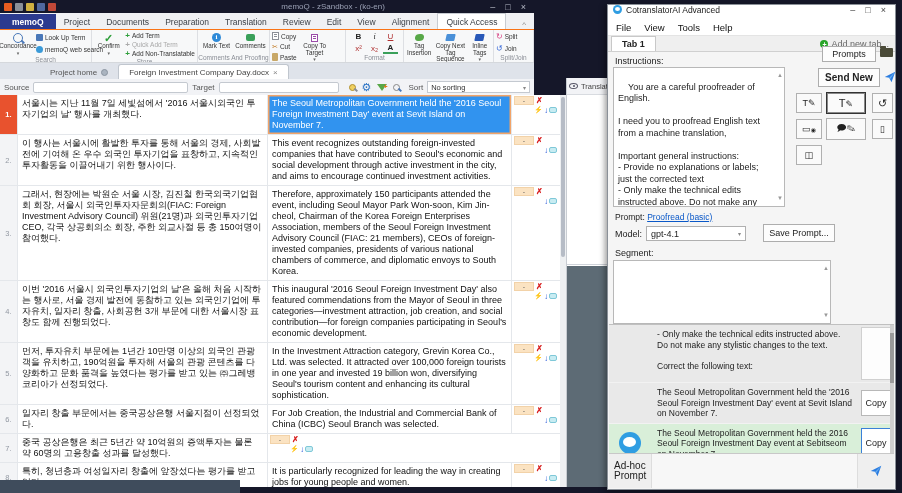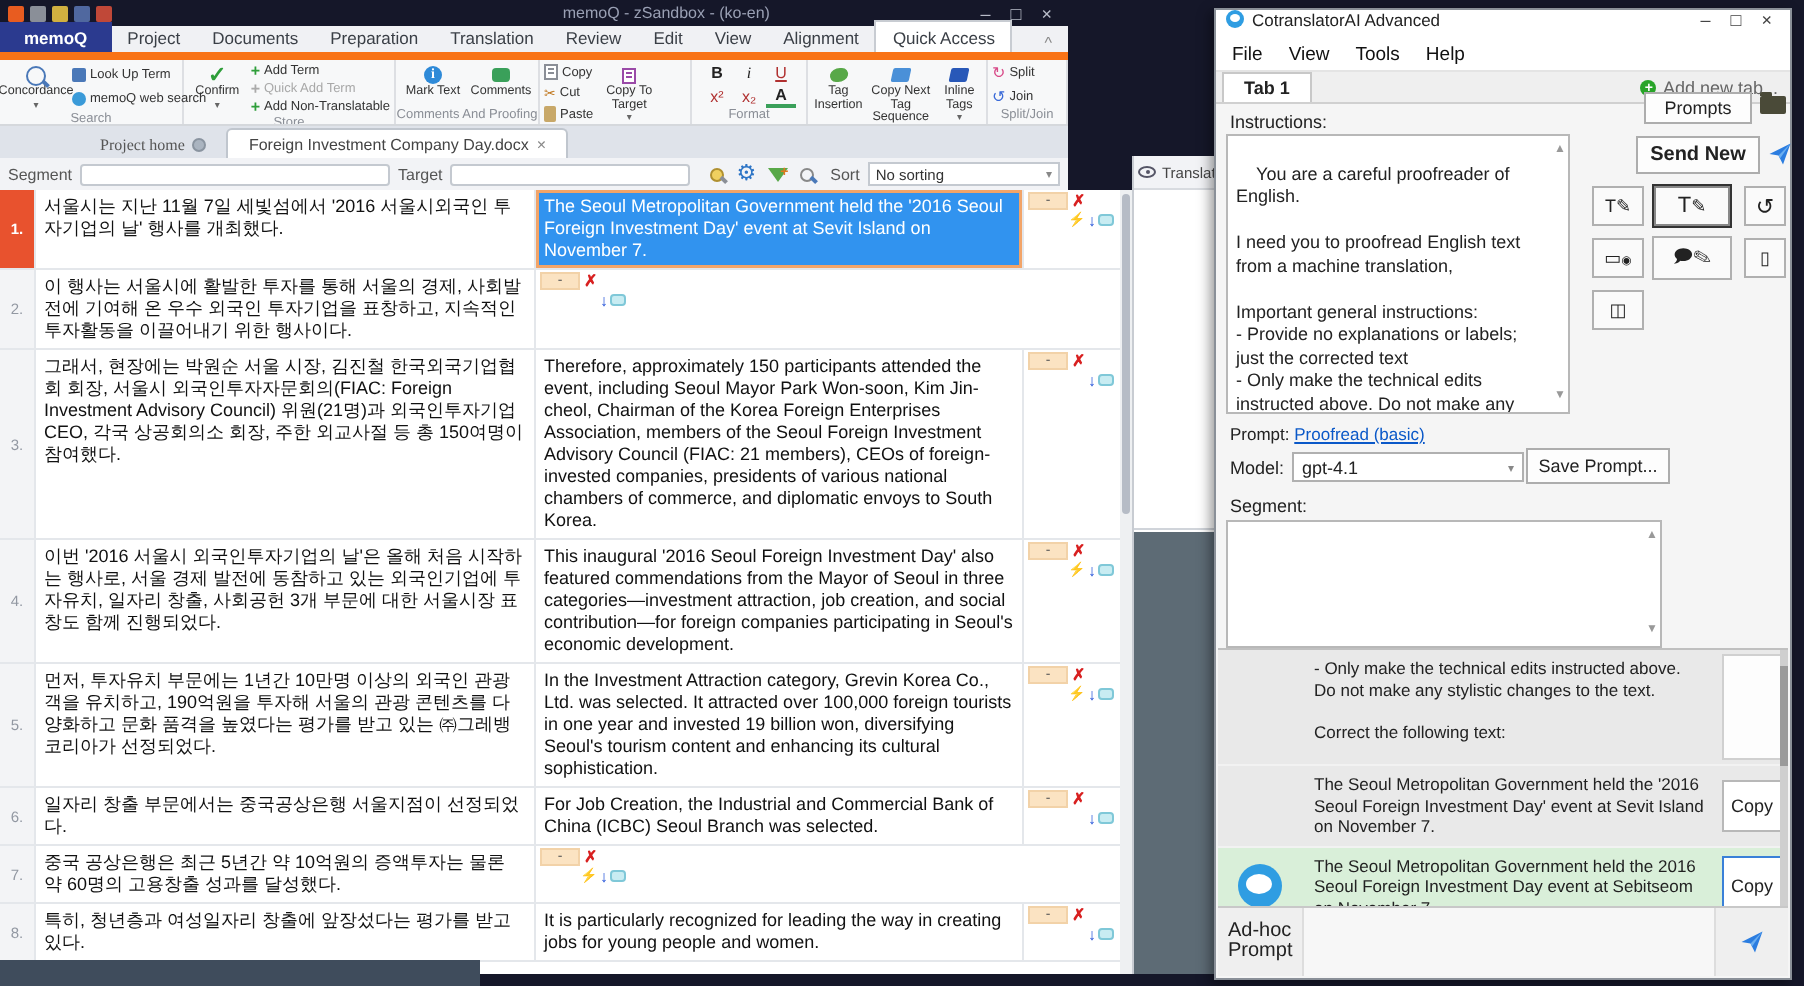--- a/index.html
+++ b/index.html
@@ -8,21 +8,21 @@
 
   
   .mq { position:absolute; left:0; top:0; width:534px; height:487px; background:#f7f8f9; }
   .mq-titlebar { height:13px; background:#151729; display:flex; align-items:center; padding:0 4px; }
   .qat { display:flex; gap:3px; align-items:center; }
   .qat span { width:8px; height:8px; border-radius:1px; display:inline-block; }
   .mq-title { flex:1; text-align:center; font-size:8px; color:#9aa0b4; padding-left:120px; }
   .winctl { display:flex; gap:10px; color:#b8bcc8; font-size:9px; padding-right:4px; }
   .winctl span { cursor:default; }
 
-  .mq-tabs { height:17px; background:#f0f1f4; display:flex; align-items:flex-end; font-size:8.5px; color:#3a3f46; border-bottom:4px solid #f97316; }
+  .mq-tabs { height:17px; background:#f0f1f4; display:flex; align-items:flex-end; font-size:8.5px; color:#3a3f46; border-bottom:1px solid #f97316; }
   .mq-tab { padding:3px 8px 2px; white-space:nowrap; }
   .mq-tab.brand { background:#2b3a8f; color:#fff; font-weight:bold; padding:3px 12px 2px; }
   .mq-tab.active { background:#fff; border:1px solid #c8ccd2; border-bottom:none; }
   .mq-collapse { margin-left:auto; color:#888; font-size:8px; padding:0 8px; }
 
   .ribbon { height:33px; display:flex; background:#f7f8f9; border-bottom:1px solid #d5d8dc; overflow:hidden; }
   .rg { border-right:1px solid #dddfe3; display:flex; flex-direction:column; flex:none; }
   .rg-body { flex:1; display:flex; align-items:stretch; padding:1px 2px 0; gap:2px; }
   .rg-title { font-size:6.5px; color:#8a8e96; text-align:center; line-height:8px; }
   .rbig { width:32px; display:flex; flex-direction:column; align-items:center; justify-content:flex-start; font-size:6.3px; line-height:6.5px; text-align:center; color:#333; padding-top:1px; }
@@ -46,21 +46,21 @@
   .bubble::after { content:""; position:absolute; left:2px; bottom:-2px; border:2px solid transparent; border-top-color:#3aa05a; }
   .tagp { width:9px; height:7px; background:#4a90d8; transform:skewX(-12deg); display:inline-block; border-radius:1px; }
   .tagp.green { background:#58a848; border-radius:50% 4px 50% 4px; }
   .docic { width:7px; height:8px; background:#fff; border:1px solid #8a8e96; display:inline-block; position:relative; }
   .docic::after { content:""; position:absolute; left:1px; top:1px; width:3px; height:1px; background:#8a8e96; box-shadow:0 2px 0 #8a8e96; }
   .docic.purple { border-color:#9a4aa8; }
   .docic.purple::after { background:#9a4aa8; box-shadow:0 2px 0 #9a4aa8; }
 
   .doctabs { height:16px; background:#dfe3ea; display:flex; align-items:flex-end; padding-left:40px; font-size:8px; color:#444; }
   .dtab { padding:3px 10px 2px; display:flex; gap:4px; align-items:center; border-radius:3px 3px 0 0; }
-  .dtab.home { color:#555;font-family:Liberation Serif, serif; }
+  .dtab.home { color:#555; }
   .dtab.home .orb { width:7px; height:7px; border-radius:50%; background:#aab4c0; border:1px solid #8a94a0; }
   .dtab.active { background:#fff; border:1px solid #c0c6ce; border-bottom:none; }
   .dtab .x { color:#888; font-size:8px; }
 
   .filterbar { height:17px; background:#f2f3f6; border-bottom:1px solid #d8dbe0; display:flex; align-items:center; font-size:8px; color:#555; padding:0 4px; gap:4px; }
   .finput { height:11px; background:#fff; border:1px solid #c4c9d0; border-radius:2px; flex:none; }
   .fi-src { width:155px; } .fi-tgt { width:120px; }
   .fb-icons { display:flex; align-items:center; gap:6px; margin-left:6px; }
   .gear { color:#2e75c6; font-size:11px; line-height:10px; }
   .funnel { width:0; height:0; border-left:5px solid transparent; border-right:5px solid transparent; border-top:7px solid #58a848; display:inline-block; position:relative; }
@@ -110,21 +110,21 @@
   .plus-orb { width:8px; height:8px; border-radius:50%; background:#28a428; color:#fff; font-size:7px; font-weight:bold; display:inline-flex; align-items:center; justify-content:center; line-height:7px; }
 
   .ct label, .ct .lbl { font-size:9px; color:#222; }
   .ct-instr-label { position:absolute; left:7px; top:51px; }
   .ta { position:absolute; background:#fff; border:1px solid #b8b8b8; font-size:9px; line-height:11.5px; color:#222; padding:2px 10px 2px 4px; white-space:pre-wrap; overflow:hidden; }
   .ta .sarr { position:absolute; right:1px; color:#999; font-size:6px; }
   .ct-instr { left:5px; top:62px; width:172px; height:140px; }
   .ct-promptline { position:absolute; left:7px; top:207px; font-size:8.5px; color:#222; }
   .ct-promptline a { color:#0a58c8; }
   .ct-modelrow { position:absolute; left:7px; top:221px; display:flex; align-items:center; gap:4px; font-size:9px; }
-  .combo { width:116px; height:15px; background:#fff; border:1px solid #b0b0b0; display:flex; align-items:center; justify-content:space-between; padding:0 4px; font-size:9px; }
+  .combo { width:100px; height:15px; background:#fff; border:1px solid #b0b0b0; display:flex; align-items:center; justify-content:space-between; padding:0 4px; font-size:9px; }
   .btn { background:#fdfdfd; border:1px solid #adadad; display:flex; align-items:center; justify-content:center; font-size:9px; color:#222; }
   .ct-saveprompt { position:absolute; left:155px; top:219px; width:72px; height:18px; }
   .ct-seg-label { position:absolute; left:7px; top:243px; }
   .ct-seg { left:5px; top:255px; width:218px; height:64px; }
 
   .ct-prompts { position:absolute; left:214px; top:41px; width:54px; height:16px; }
   .folder { position:absolute; left:272px; top:43px; width:13px; height:9px; background:#4a4a38; border-radius:1px; }
   .folder::before { content:""; position:absolute; left:0; top:-2px; width:6px; height:2px; background:#4a4a38; border-radius:1px 1px 0 0; }
   .ct-sendnew { position:absolute; left:210px; top:63px; width:62px; height:19px; font-weight:bold; font-size:10px; }
   .plane { width:12px; height:12px; flex:none; }
@@ -369,21 +369,21 @@
       <span>Project home</span>
       <span class="orb"></span>
     </div>
     <div class="dtab active">
       <span>Foreign Investment Company Day.docx</span>
       <span class="x">×</span>
     </div>
   </div>
 
   <div class="filterbar">
-    <span class="lbl">Segment</span>
+    <span class="lbl">Source</span>
     <div class="finput fi-src"></div>
     <span class="lbl">Target</span>
     <div class="finput fi-tgt"></div>
     <div class="fb-icons">
       <span class="lampmag"></span>
       <span class="gear">⚙</span>
       <span class="funnel"></span>
       <span class="mag" style="border-color:#888"></span>
     </div>
     <span class="lbl" style="margin-left:4px">Sort</span>
@@ -408,20 +408,21 @@
             <span class="st-bolt">⚡</span>
             <span class="st-dn">↓</span>
             <span class="st-bub"></span>
           </div>
       </div>
     </div>
 
     <div class="grow">
       <div class="c-num">2.</div>
       <div class="c-src">이 행사는 서울시에 활발한 투자를 통해 서울의 경제, 사회발전에 기여해 온 우수 외국인 투자기업을 표창하고, 지속적인 투자활동을 이끌어내기 위한 행사이다.</div>
+      <div class="c-tgt">This event recognizes outstanding foreign-invested companies that have contributed to Seoul's economic and social development through active investment in the city, and aims to encourage continued investment activities.</div>
       <div class="c-st">
         <div class="st-top">
             <span class="st-match">-</span>
             <span class="st-x">✗</span>
           </div>
         <div class="st-ics">
             <span class="st-dn">↓</span>
             <span class="st-bub"></span>
           </div>
       </div>

